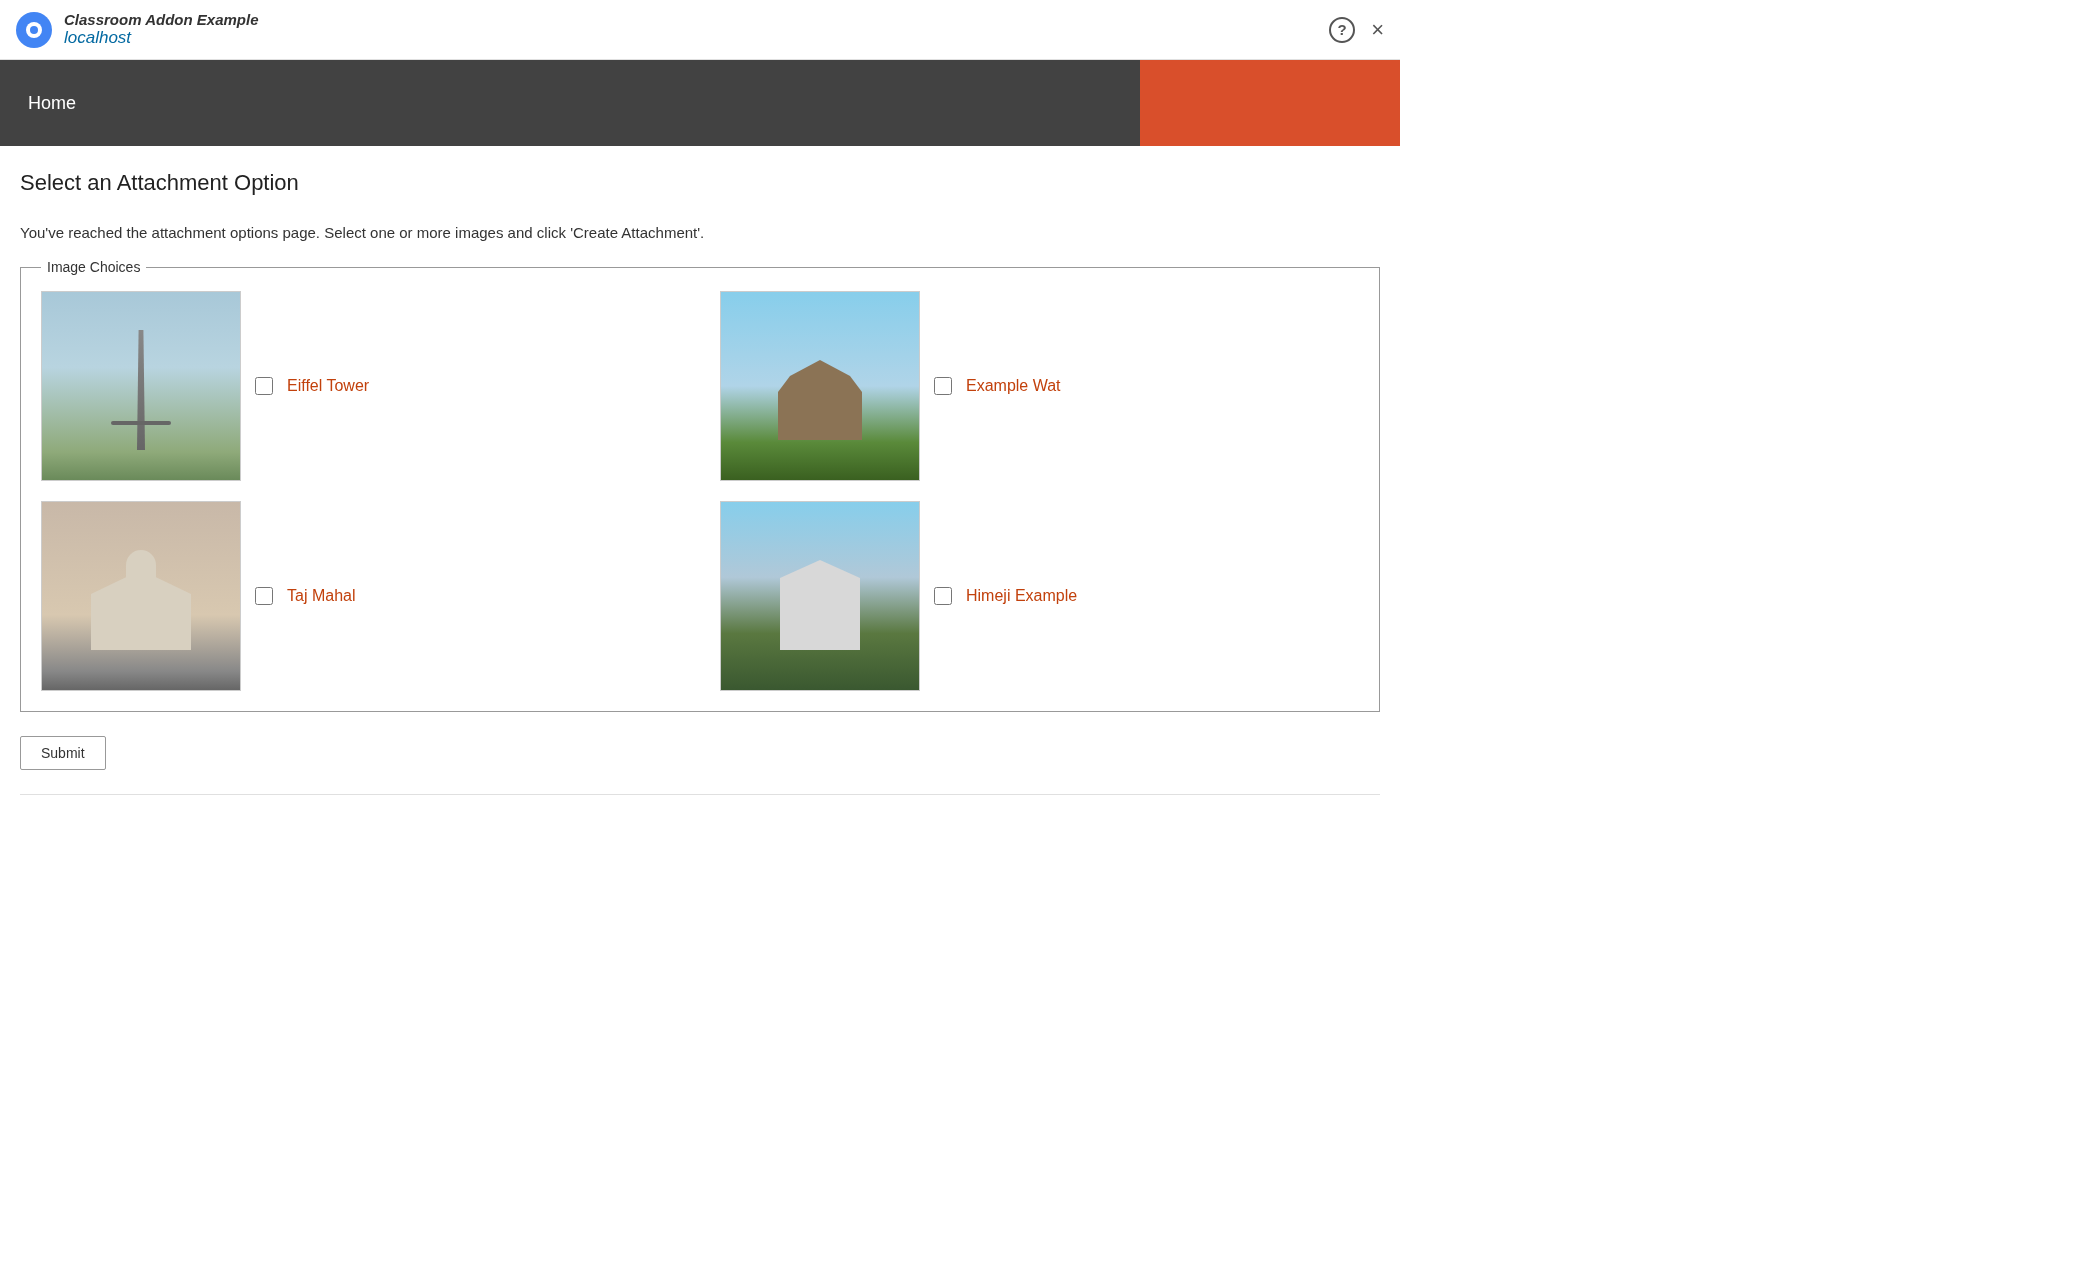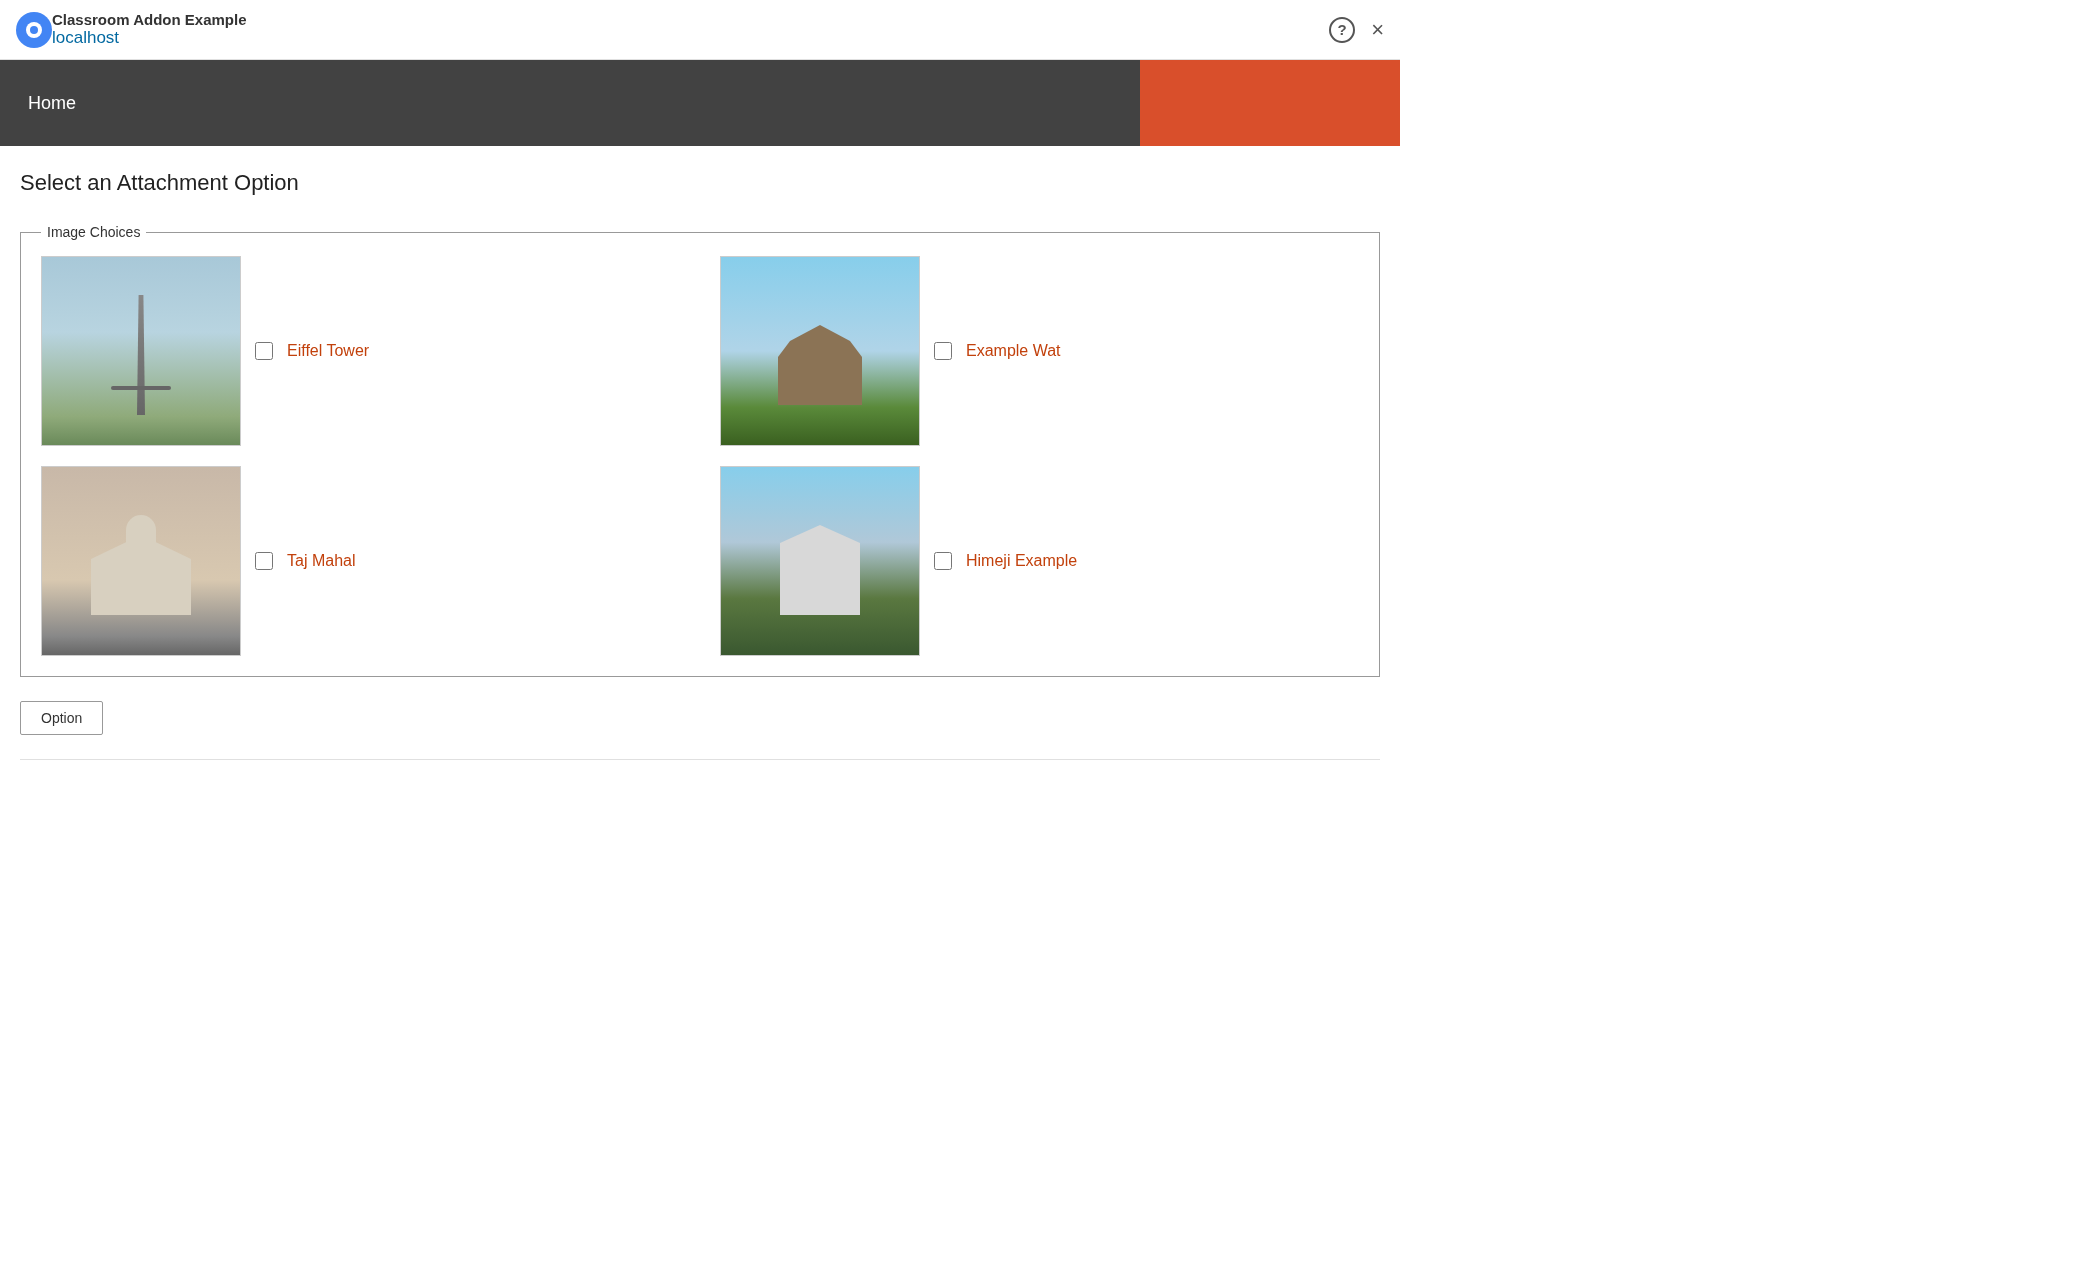--- a/index.html
+++ b/index.html
@@ -23,21 +23,22 @@
       justify-content: space-between;
       padding: 8px 16px;
       background: #fff;
       border-bottom: 1px solid #e0e0e0;
       height: 60px;
     }
 
     .title-bar-left {
       display: flex;
       align-items: center;
-      gap: 0;
+      gap: 12px;
+      font-style: italic;
     }
 
     .app-icon {
       width: 36px;
       height: 36px;
     }
 
     .title-info {
       display: flex;
       flex-direction: column;
@@ -302,20 +303,21 @@
   </div>
 </div>
 
 <div class="nav-bar">
   <div class="nav-item">Home</div>
   <div class="nav-accent"></div>
 </div>
 
 <div class="main-content">
   <h2 class="page-title">Select an Attachment Option</h2>
+  <p class="description">You've reached the attachment options page. Select one or more images and click 'Create Attachment'.</p>
 
   <fieldset class="image-choices">
     <legend>Image Choices</legend>
     <div class="images-grid">
 
       <div class="image-option">
         <div class="image-placeholder img-eiffel"></div>
         <input type="checkbox" class="image-checkbox" style="">
         <span class="image-label">Eiffel Tower</span>
       </div>
@@ -334,15 +336,15 @@
 
       <div class="image-option">
         <div class="image-placeholder img-himeji"></div>
         <input type="checkbox" class="image-checkbox" style="">
         <span class="image-label">Himeji Example</span>
       </div>
 
     </div>
   </fieldset>
 
-  <button class="submit-btn">Option</button>
+  <button class="submit-btn">Submit</button>
   <hr class="bottom-divider">
 </div>
 
 </body></html>

